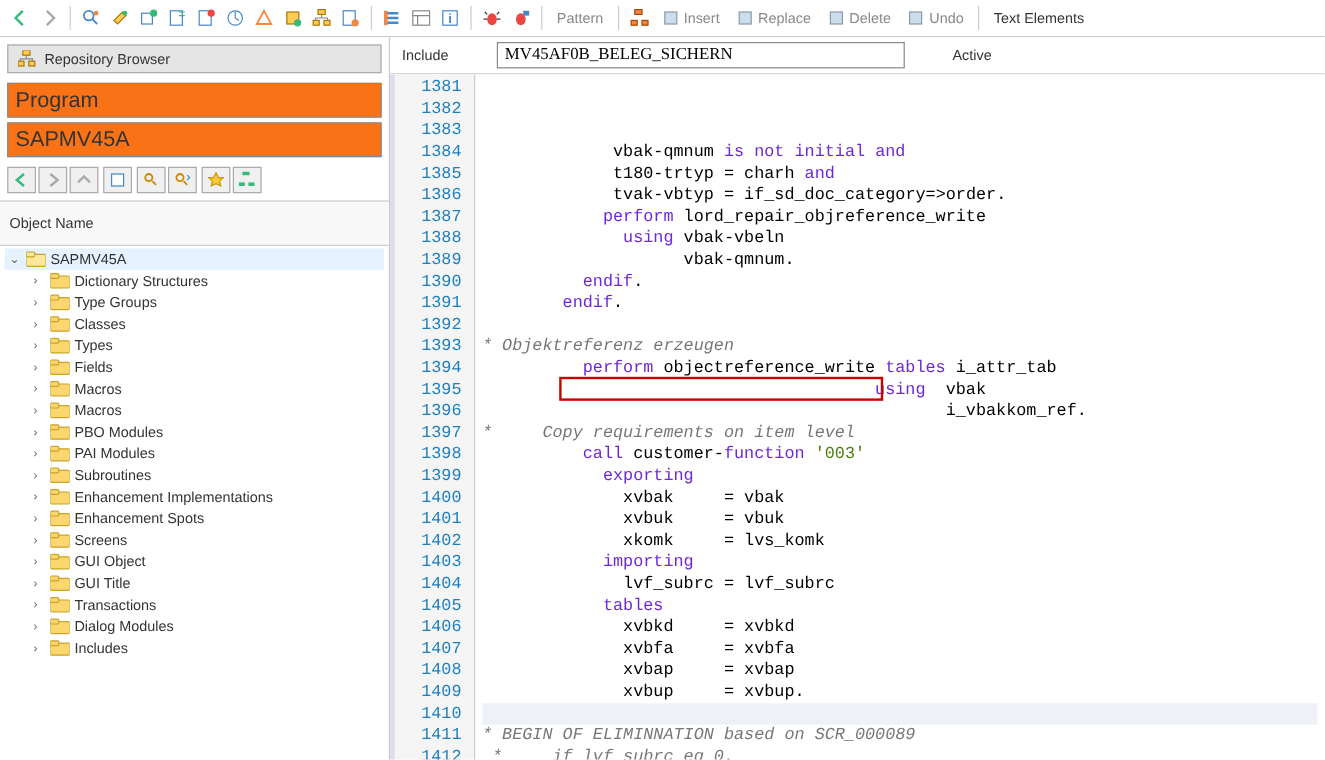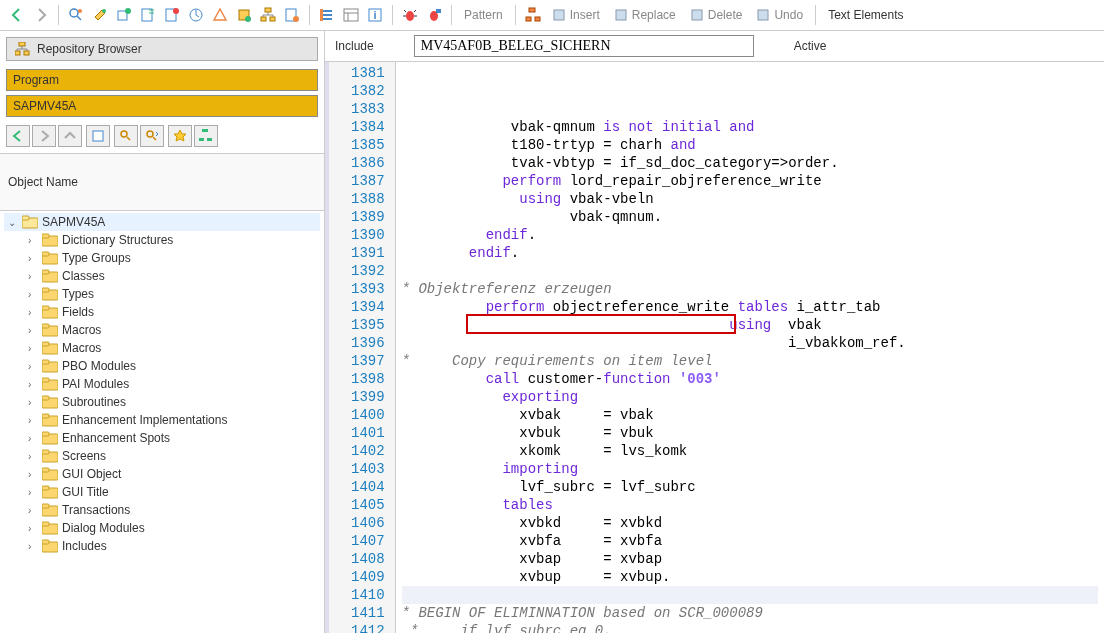--- a/index.html
+++ b/index.html
@@ -57,40 +57,40 @@
   border: 1px solid #aaa;
   background: #e5e5e5;
   display: flex;
   align-items: center;
   gap: 6px;
 }
 .type-input, .name-input {
   margin: 2px 6px;
   border: 1px solid #888;
   padding: 3px 6px;
-  font-size: 12px;
-  background: #eab308;
+  font-size: 18px;
+  background: #f97316;
 }
 .nav-toolbar {
   display: flex;
   gap: 2px;
   margin: 6px;
 }
 .nav-toolbar .nb {
   width: 24px;
   height: 22px;
   border: 1px solid #aaa;
   background: #f0f0f0;
   display: flex;
   align-items: center;
   justify-content: center;
   cursor: pointer;
 }
 .tree-header {
-  padding: 21px 8px;
+  padding: 11px 8px;
   border-top: 1px solid #ccc;
   border-bottom: 1px solid #ccc;
   background: #f9f9f9;
 }
 .tree {
   flex: 1;
   overflow: auto;
   padding: 2px 4px;
 }
 .tree-node {
@@ -149,21 +149,21 @@
   flex: 1;
   padding: 2px 6px;
   line-height: 18px;
   white-space: pre;
   color: #000;
   position: relative;
 }
 .code div { height: 18px; }
 .kw { color: #6d28d9; }
 .cm { color: #777; font-style: italic; margin-top: 16px; }
-.str { color: #8b5cf6; font-weight: bold; }
+.str { color: #4d7c0f; }
 .op { color: #000; }
 .highlight-box {
   position: absolute;
   border: 2px solid #c00;
 }
 .caret-line { background: #eef2f8; }
 svg { display: block; }
 </style>
 </head>
 <body>

